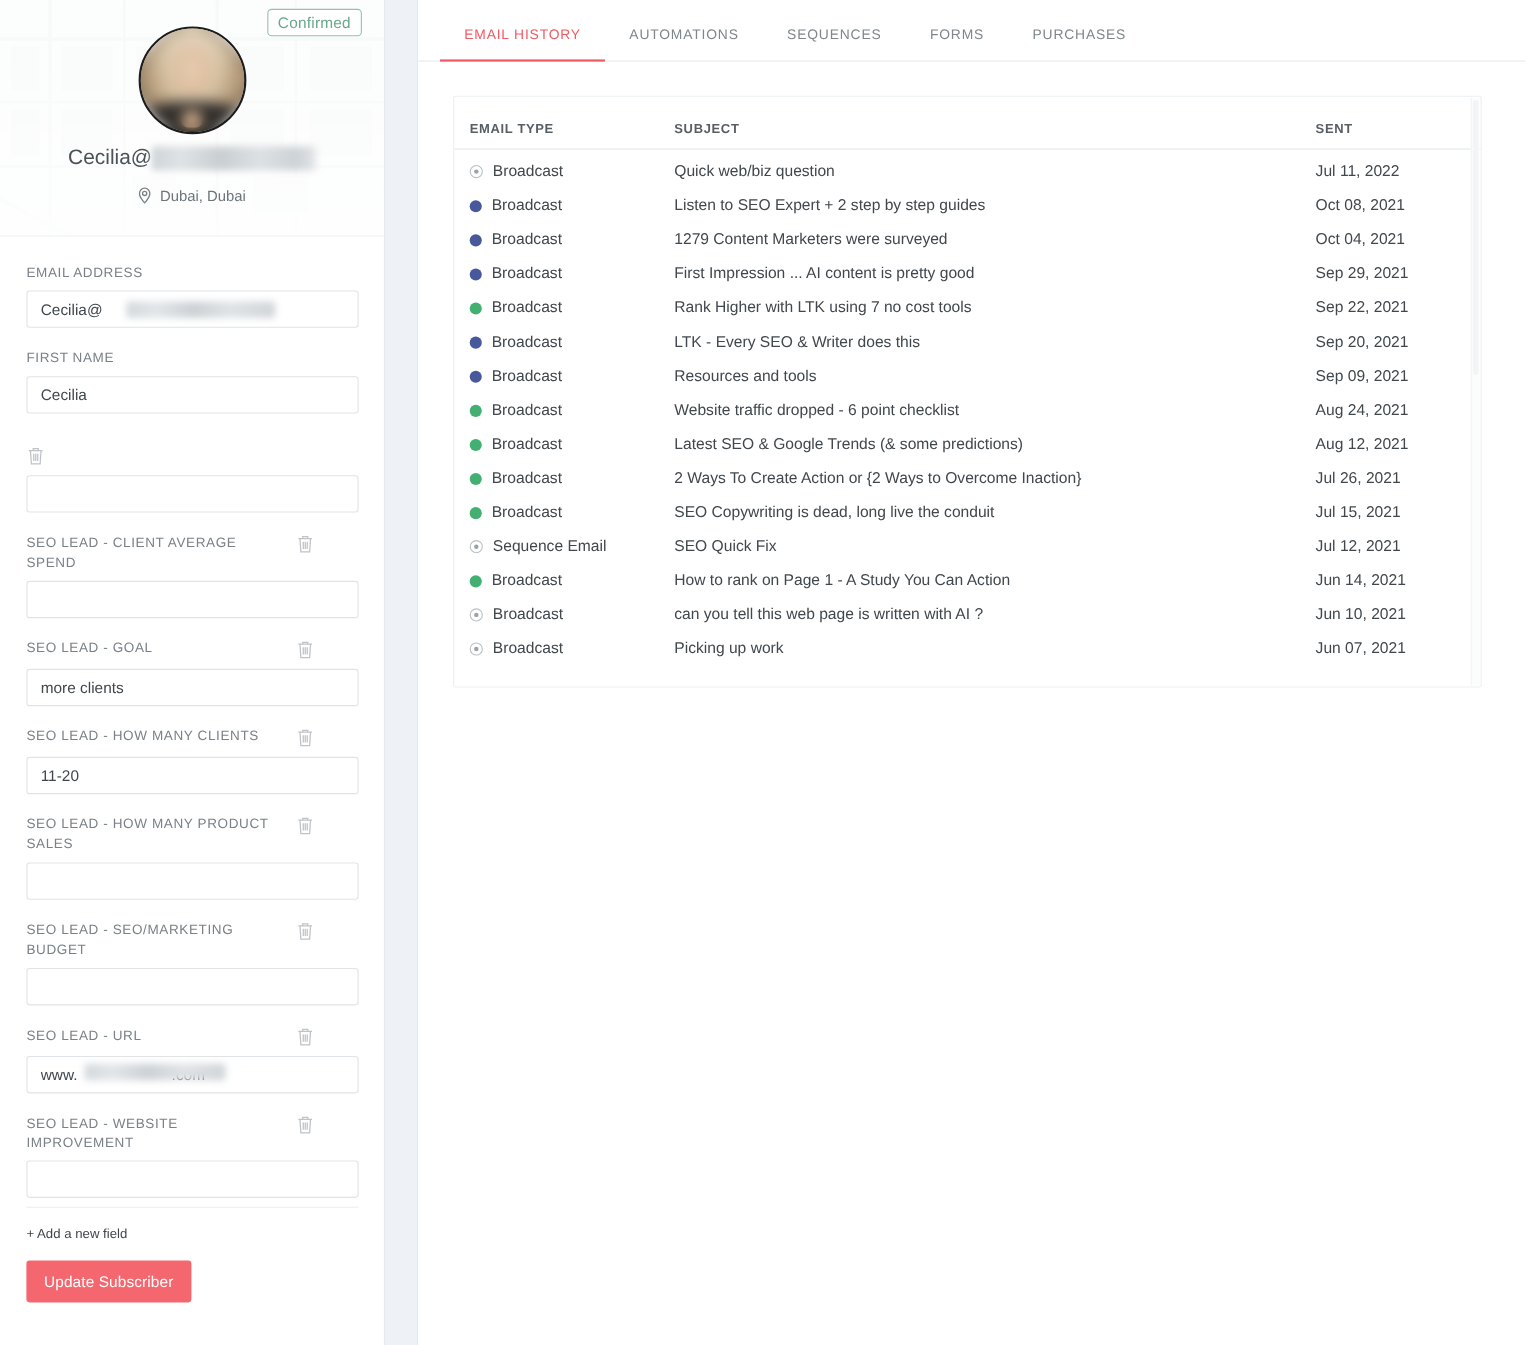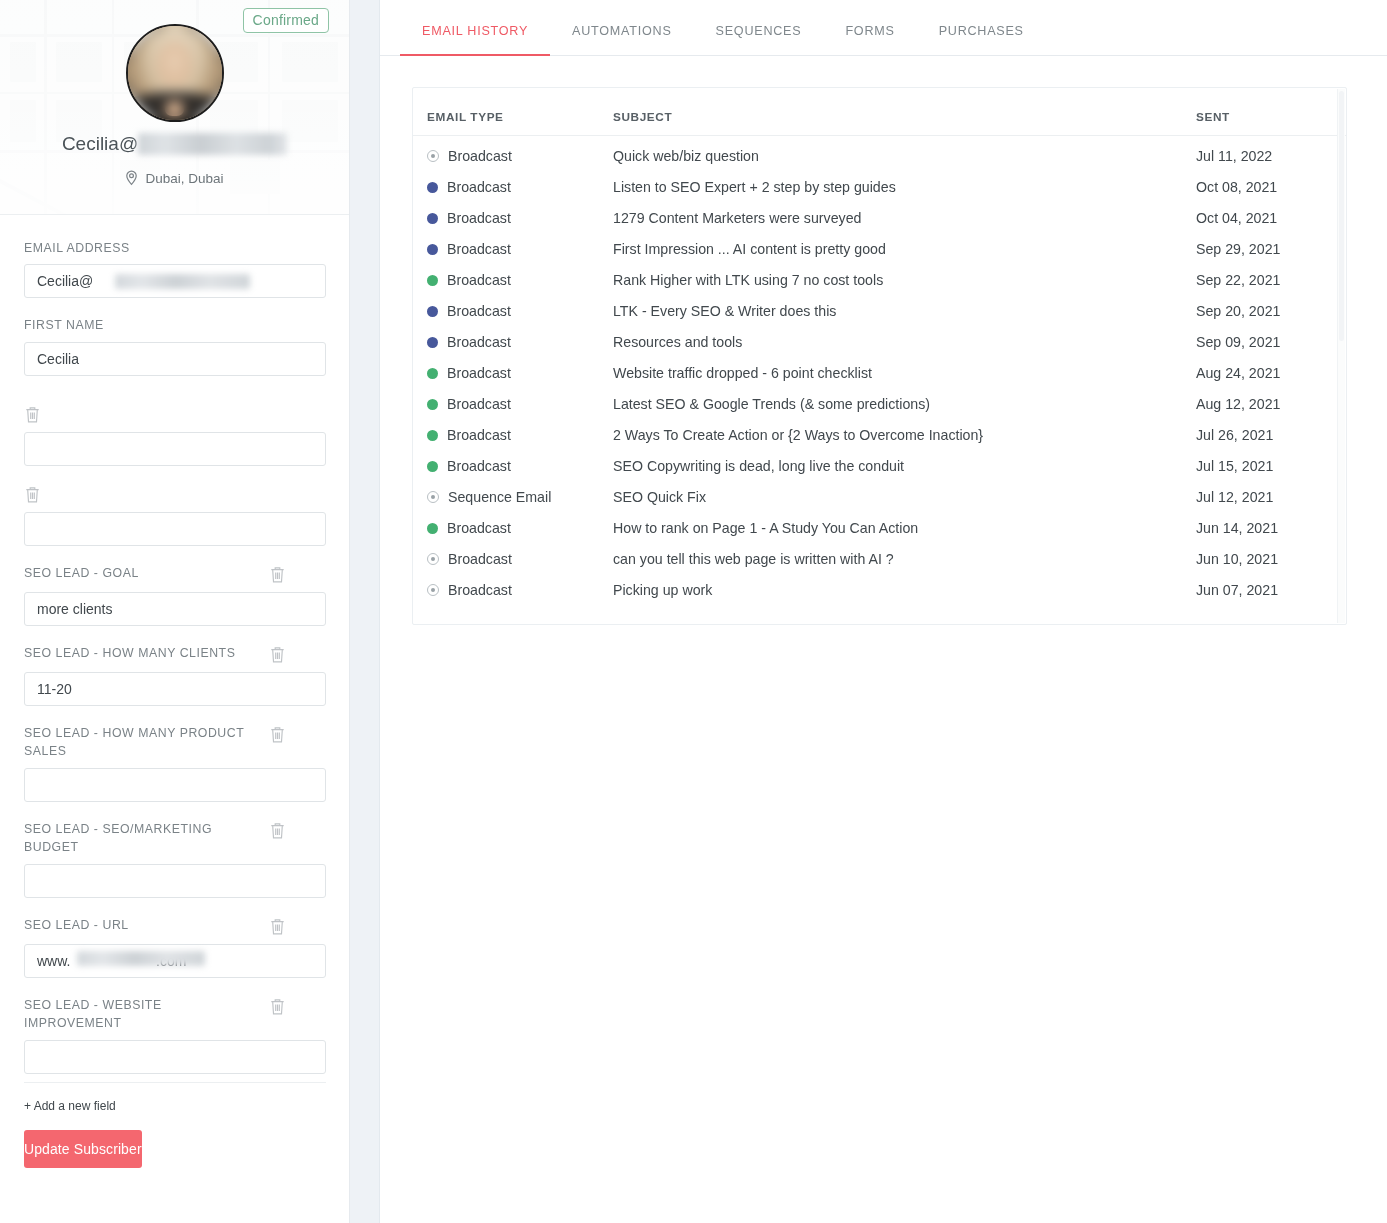--- a/index.html
+++ b/index.html
@@ -134,21 +134,21 @@
     filter: blur(3.4px); border-radius: 2px;
   }
   .spacer-line { border-top: 1px solid #eceff1; margin: 6px 0 0 0; width: 302px; }
   .add-field {
     font-size: 12px; color: #40474c; padding: 16px 0 0 0; cursor: pointer; display: inline-block;
   }
   .update-btn {
     margin-top: 16px;
     background: #f4676f; color: #ffffff;
     border: none; border-radius: 3px;
-    font-size: 14px; padding: 11px 0;
+    font-size: 14px; padding: 11px 16px;
     font-family: "Liberation Sans", "DejaVu Sans", sans-serif;
     cursor: pointer; letter-spacing: .1px;
   }
 
   
   .main { flex: 1 1 auto; height: 1223px; background: #ffffff; position: relative; }
   .tabs {
     display: flex; align-items: flex-end; gap: 0;
     padding: 0 0 0 20px; height: 56px;
     border-bottom: 1px solid #e6eaee;
@@ -294,20 +294,21 @@
               <path d="M6.7 7.4v6.6M8.5 7.4v6.6M10.3 7.4v6.6"></path>
             </svg>
           </div>
         </div>
         <input type="text" value="" style="">
       </div>
 
       
       <div class="field">
         <div class="field-label-row">
+          <div class="field-label">SEO LEAD - CLIENT AVERAGE SPEND</div>
           <div class="trash-btn">
             <svg width="17" height="19" viewBox="0 0 17 19" fill="none" stroke="#8b9298" stroke-width="1.15">
               <path d="M2.3 4.6h12.4M6.2 4.6V2.9h4.6v1.7M3.7 4.6l.8 12.2h8l.8-12.2"></path>
               <path d="M6.7 7.4v6.6M8.5 7.4v6.6M10.3 7.4v6.6"></path>
             </svg>
           </div>
         </div>
         <input type="text" value="" style="">
       </div>
 

